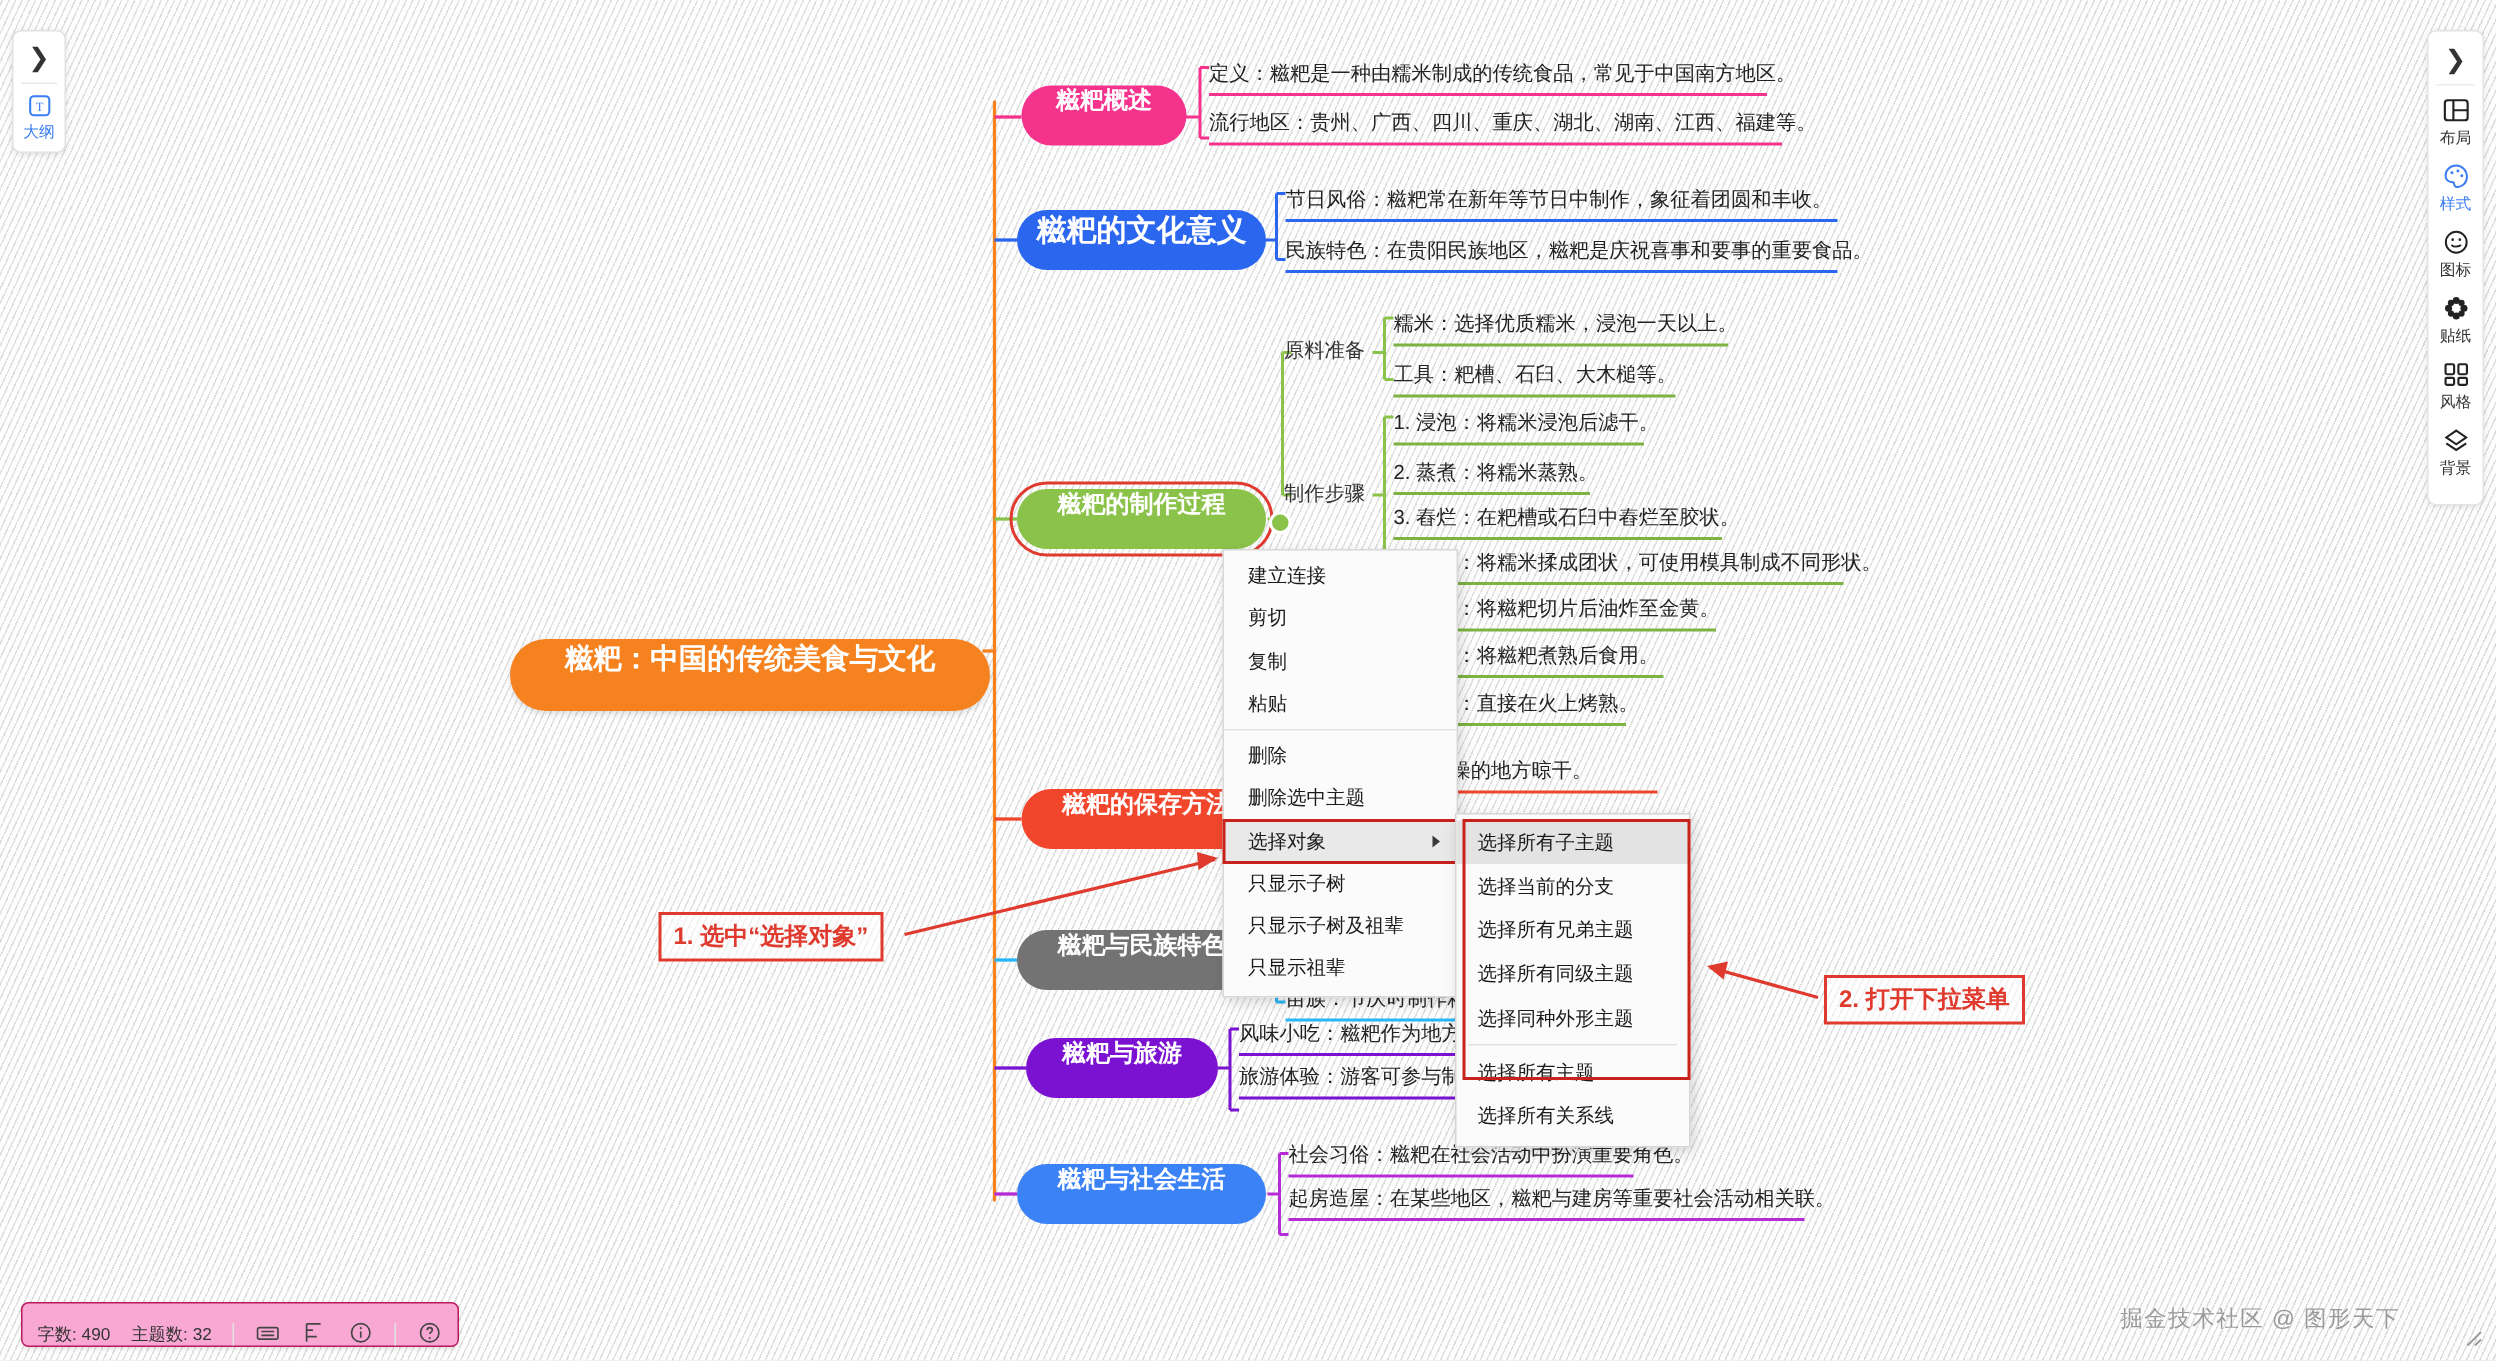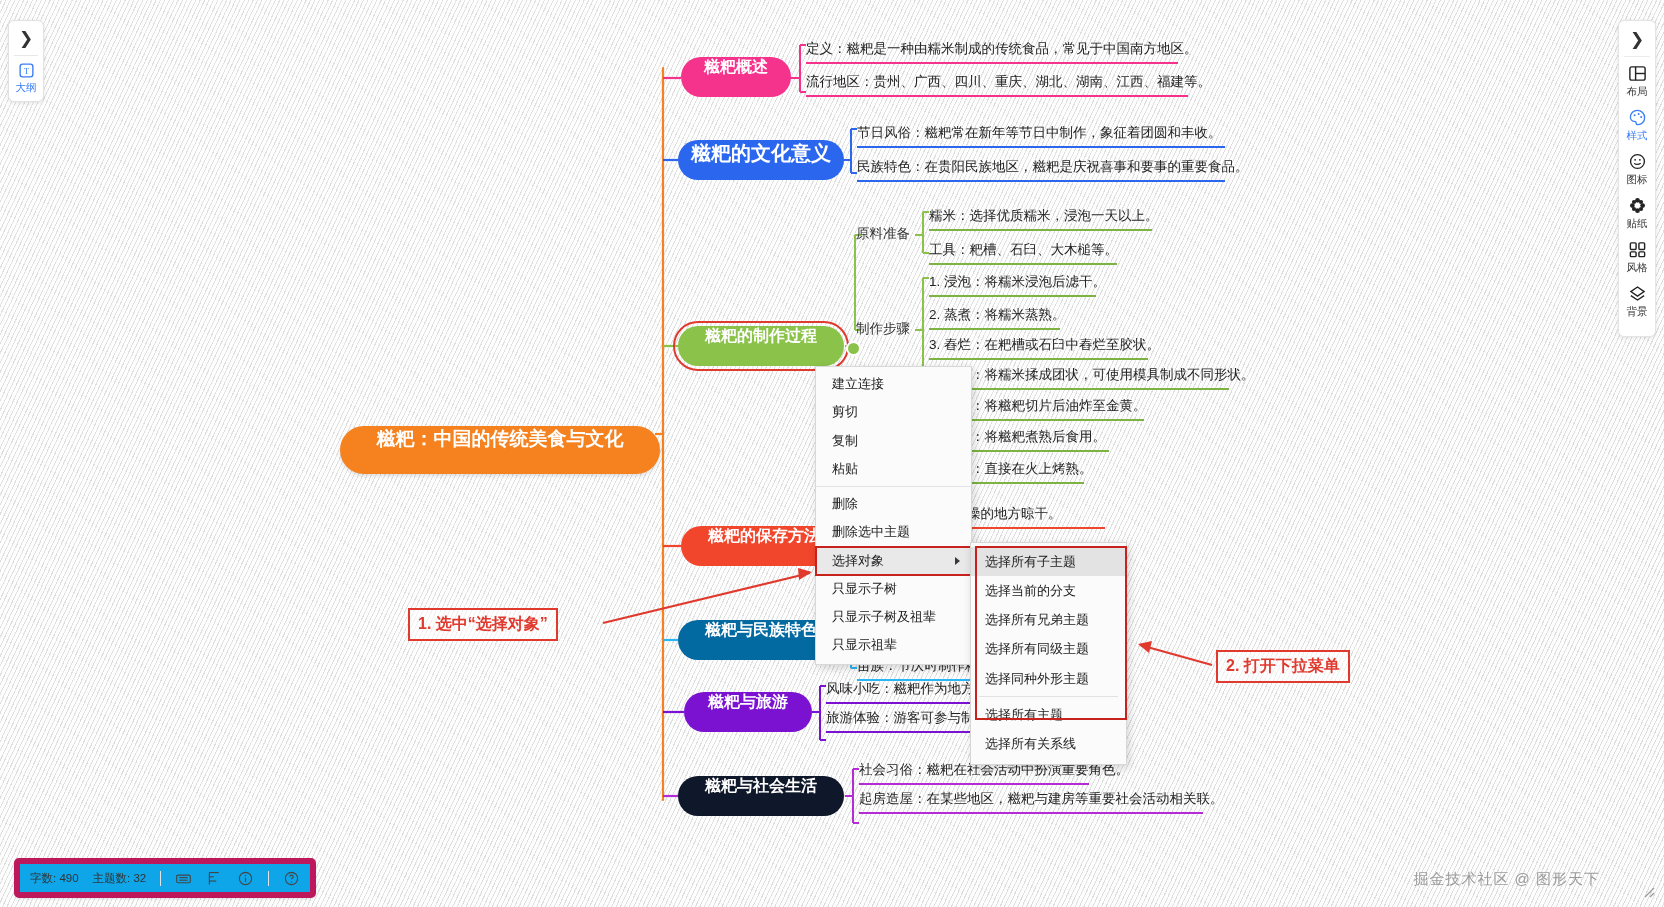--- a/index.html
+++ b/index.html
@@ -55,23 +55,23 @@
   }
   #right-dock .chev{font-size:17px;color:#333;padding:6px 0 8px;line-height:1;cursor:pointer;}
   #right-dock .sep{width:26px;height:1px;background:#ececec;margin:0 0 7px;}
   #right-dock .dock-item{margin-bottom:9px;text-align:center;}
   #right-dock .dock-item .gl{width:19px;height:19px;}
   #right-dock .dock-item .cap{font-size:10.5px;margin-top:2px;}
 
   
   #statusbar{
     position:absolute;left:14px;bottom:9px;height:28px;
-    background:#0ea5e9;border:6px solid #be185d;border-radius:5px;
+    background:#f9a8d4;border:1px solid #be185d;border-radius:5px;
     box-shadow:0 1px 3px rgba(0,0,0,.10);
-    display:flex;align-items:center;padding:0 10px;gap:14px;
+    display:flex;align-items:flex-end;padding:0 10px;gap:14px;
     font-size:11.5px;color:#333;z-index:40;
   }
   #statusbar .vbar{width:1px;height:15px;background:#e3e3e3;}
   #statusbar .sb-ic{width:17px;height:17px;cursor:pointer;display:block;}
 
   
   #ctxmenu{
     position:absolute;left:815px;top:366px;width:155px;
     background:#fbfbfb;border:1px solid #d8d8d8;
     box-shadow:2px 3px 9px rgba(0,0,0,.16);
@@ -179,29 +179,29 @@
 
 <div class="node" style="left:678px;top:326px;width:166px;height:40px;border-radius:20px;background:#8bc34a;font-size:16px;outline:2px solid #e03a2f;outline-offset:3px;">
   <span>糍粑的制作过程</span>
 </div>
 <div style="position:absolute;left:846px;top:341px;width:11px;height:11px;border-radius:50%;background:#8bc34a;border:2px solid #fff;"></div>
 
 <div class="node" style="left:681px;top:526px;width:166px;height:40px;border-radius:20px;background:#f2462c;font-size:16px;">
   <span>糍粑的保存方法</span>
 </div>
 
-<div class="node" style="left:678px;top:620px;width:166px;height:40px;border-radius:20px;background:#0369a1;font-size:16px;">
+<div class="node" style="left:678px;top:620px;width:166px;height:40px;border-radius:20px;background:#737373;font-size:16px;">
   <span>糍粑与民族特色</span>
 </div>
 
 <div class="node" style="left:684px;top:692px;width:128px;height:40px;border-radius:20px;background:#7b12d1;font-size:16px;">
   <span>糍粑与旅游</span>
 </div>
 
-<div class="node" style="left:678px;top:776px;width:166px;height:40px;border-radius:20px;background:#0f172a;font-size:16px;">
+<div class="node" style="left:678px;top:776px;width:166px;height:40px;border-radius:20px;background:#3b82f6;font-size:16px;">
   <span>糍粑与社会生活</span>
 </div>
 
 <div class="leaf" style="left:856px;top:226px;font-size:13.5px;color:#333;">
   <span>原料准备</span>
 </div>
 <div class="leaf" style="left:856px;top:321px;font-size:13.5px;color:#333;">
   <span>制作步骤</span>
 </div>
 
@@ -414,21 +414,21 @@
   <div class="mi">选择当前的分支</div>
   <div class="mi">选择所有兄弟主题</div>
   <div class="mi">选择所有同级主题</div>
   <div class="mi">选择同种外形主题</div>
   <div class="msep"></div>
   <div class="mi">选择所有主题</div>
   <div class="mi">选择所有关系线</div>
 </div>
 <div id="submenu-outline"></div>
 
-<div class="anno" style="left:408px;top:608px;">
+<div class="anno" style="left:439px;top:608px;">
   <span>1. 选中“选择对象”</span>
 </div>
 <div class="anno" style="left:1216px;top:650px;">
   <span>2. 打开下拉菜单</span>
 </div>
 
 <div id="statusbar">
   <span>字数: 490</span>
   <span>主题数: 32</span>
   <span class="vbar"></span>

